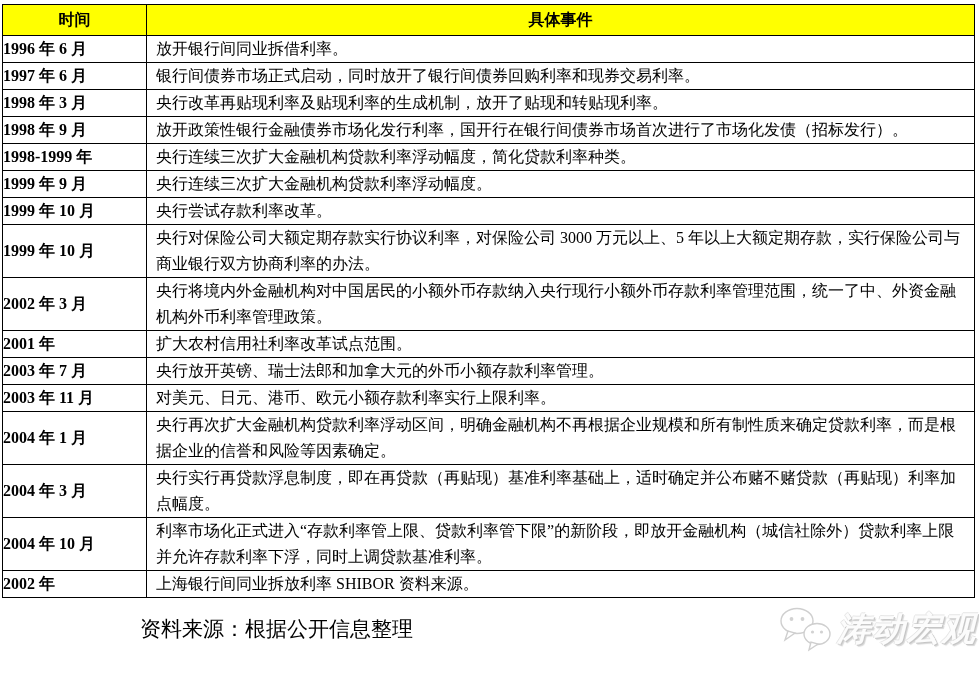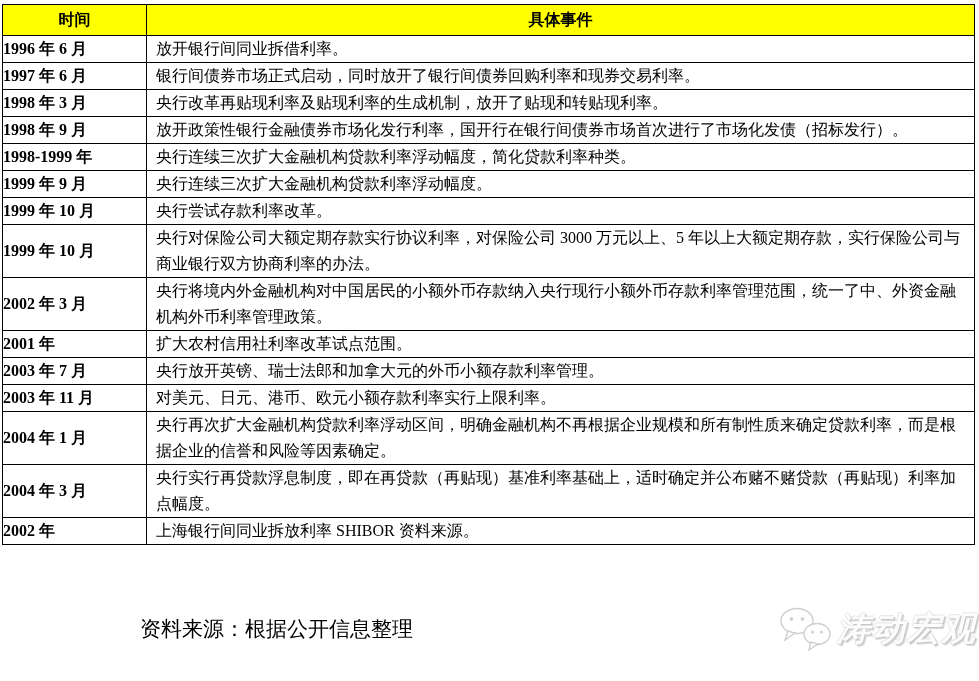--- a/index.html
+++ b/index.html
@@ -148,20 +148,24 @@
         </tr>
         <tr>
           <td class="time-cell">2004 年 1 月</td>
           <td class="event-cell">央行再次扩大金融机构贷款利率浮动区间，明确金融机构不再根据企业规模和所有制性质来确定贷款利率，而是根据企业的信誉和风险等因素确定。</td>
         </tr>
         <tr>
           <td class="time-cell">2004 年 3 月</td>
           <td class="event-cell">央行实行再贷款浮息制度，即在再贷款（再贴现）基准利率基础上，适时确定并公布赌不赌贷款（再贴现）利率加点幅度。</td>
         </tr>
         <tr>
+          <td class="time-cell">2004 年 10 月</td>
+          <td class="event-cell">利率市场化正式进入“存款利率管上限、贷款利率管下限”的新阶段，即放开金融机构（城信社除外）贷款利率上限并允许存款利率下浮，同时上调贷款基准利率。</td>
+        </tr>
+        <tr>
           <td class="time-cell">2002 年</td>
           <td class="event-cell">上海银行间同业拆放利率 SHIBOR 资料来源。</td>
         </tr>
       </tbody>
   </table>
 
   <div class="source-note">资料来源：根据公开信息整理</div>
 
   <div class="watermark">
     <span class="wm-icon">

